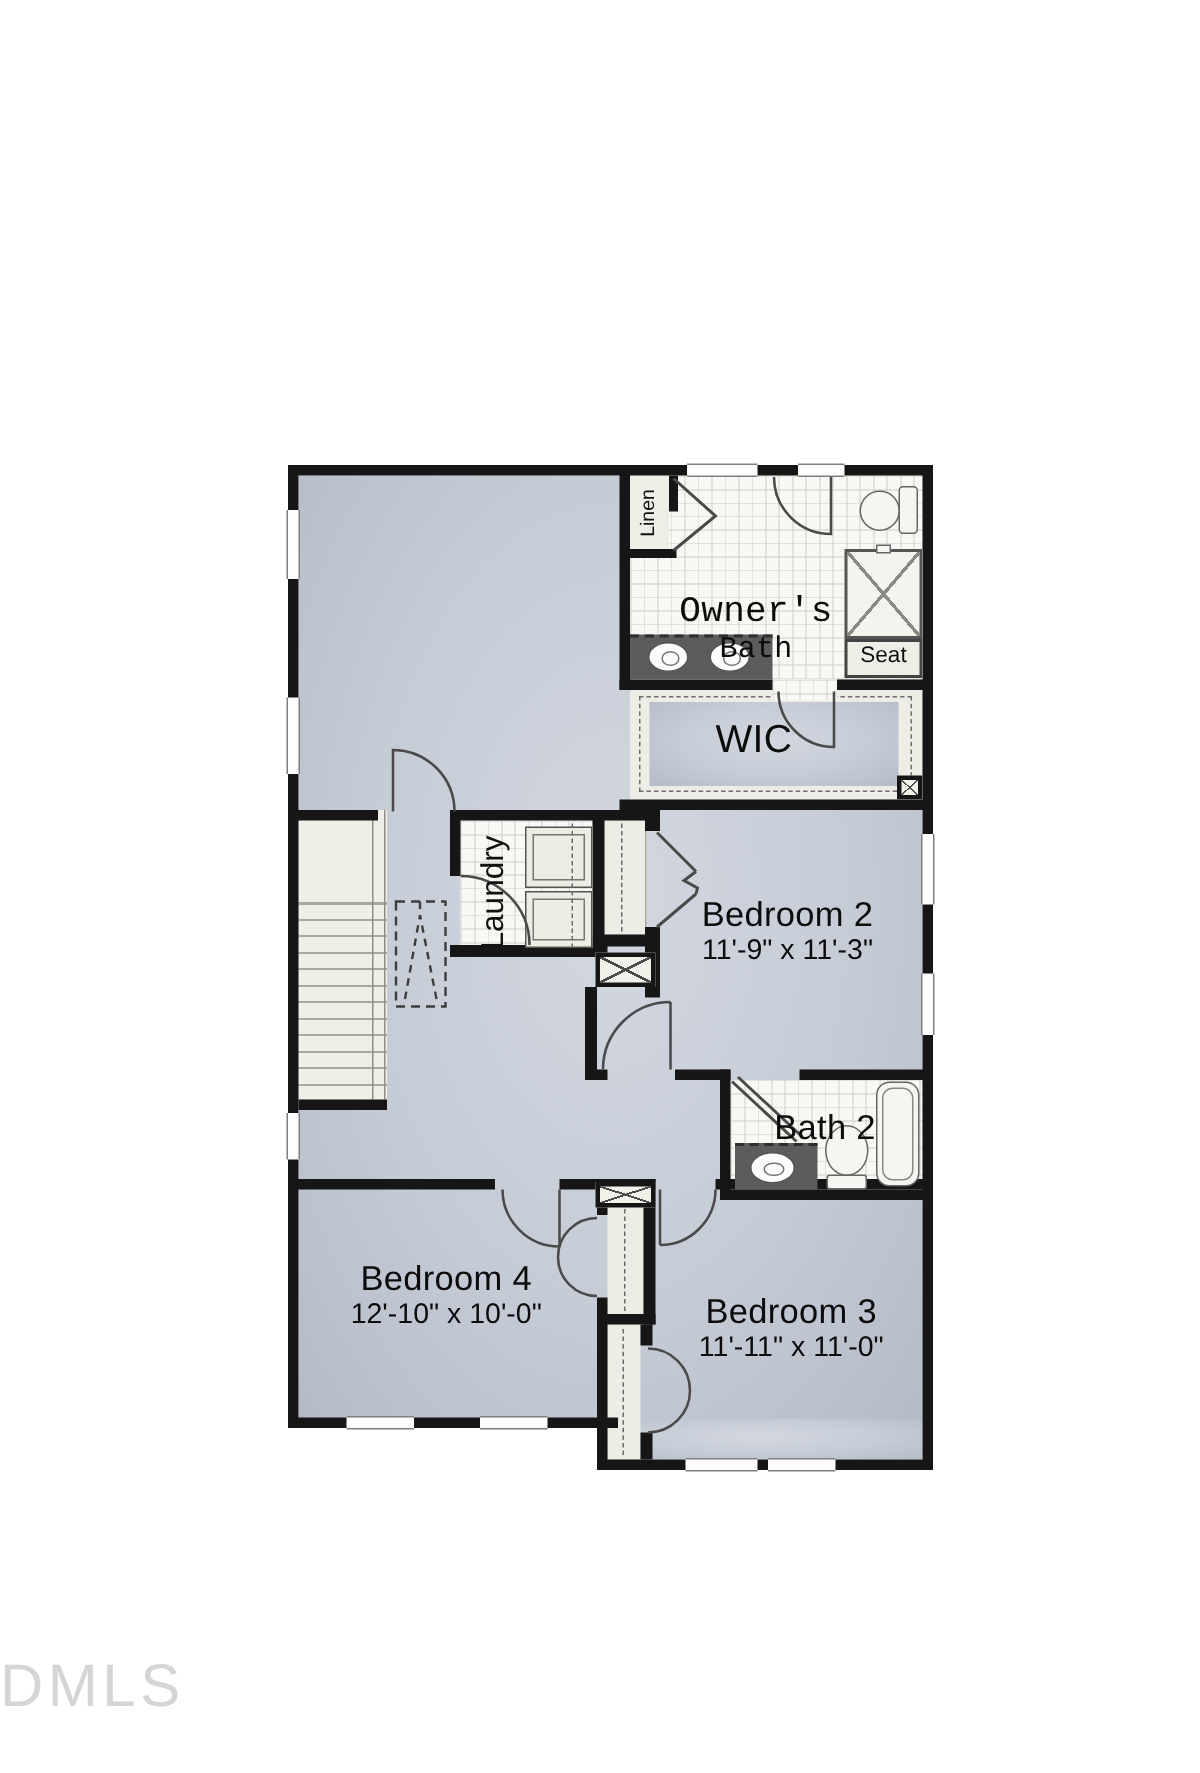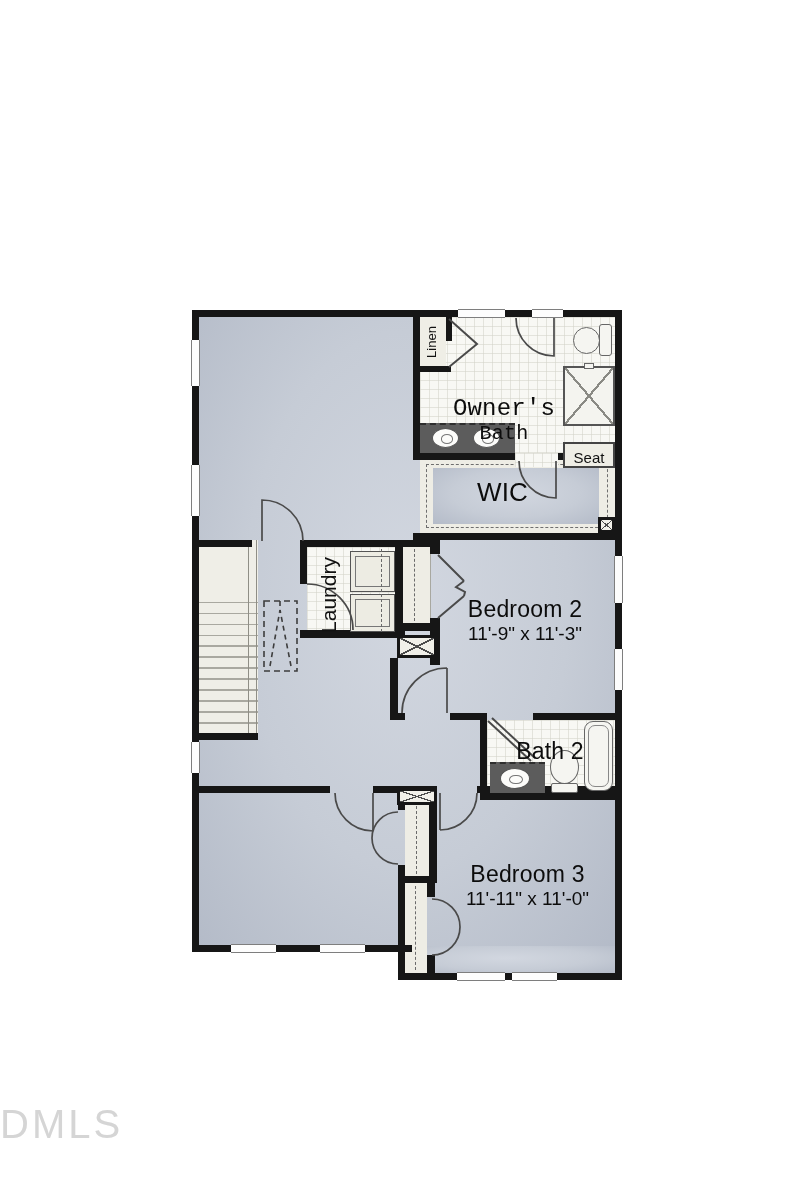--- a/index.html
+++ b/index.html
@@ -39,21 +39,21 @@
         repeating-linear-gradient(to bottom, #efeee7 0 9.5px, #a9a8a0 9.5px 11px);}
   .stringer{position:absolute;border-left:1.5px solid #8f8e86;border-right:1.5px solid #8f8e86;box-sizing:border-box;}
   
   .lab{position:absolute;text-align:center;color:#0c0c0c;}
   .room-name{font-size:23px;line-height:1.12;letter-spacing:.2px;}
   .room-dims{font-size:19px;line-height:1.2;}
   .big .room-name{font-size:26px;}
   .big .room-dims{font-size:20px;}
   .vlabel{position:absolute;transform:rotate(-90deg);transform-origin:left top;text-align:center;}
   .seatbox{position:absolute;background:#efeee6;border:2px solid #444;box-sizing:border-box;
-           display:flex;align-items:flex-end;justify-content:center;font-size:15px;margin-top:16px;}
+           display:flex;align-items:flex-start;justify-content:center;font-size:15px;}
   .linenbox{position:absolute;background:#efeee6;}
   .watermark{position:absolute;font-size:40px;letter-spacing:3px;color:#d5d5d5;}
   .wicdash{position:absolute;border:1.5px dashed #6f6f6f;box-sizing:border-box;}
   svg.overlay{position:absolute;left:0;top:0;pointer-events:none;}
   .appl{position:absolute;background:#edece3;border:1.5px solid #555;box-sizing:border-box;}
   .appl i{position:absolute;left:4px;top:4px;right:4px;bottom:4px;border:1px solid #777;}
 </style>
 </head>
 <body>
 
@@ -223,20 +223,24 @@
 
   <div class="lab" style="left:440px;top:597px;width:170px;">
     <div class="room-name">Bedroom 2</div>
     <div class="room-dims">11'-9" x 11'-3"</div>
   </div>
 
   <div class="lab" style="left:500px;top:739px;width:100px;">
     <div class="room-name">Bath 2</div>
   </div>
 
+  <div class="lab" style="left:205px;top:840px;width:185px;">
+    <div class="room-name">Bedroom 4</div>
+    <div class="room-dims">12'-10" x 10'-0"</div>
+  </div>
 
   <div class="lab" style="left:440px;top:862px;width:175px;">
     <div class="room-name">Bedroom 3</div>
     <div class="room-dims">11'-11" x 11'-0"</div>
   </div>
 
   <div class="watermark" style="left:0px;top:1102px;">DMLS</div>
 
 </div>
 

